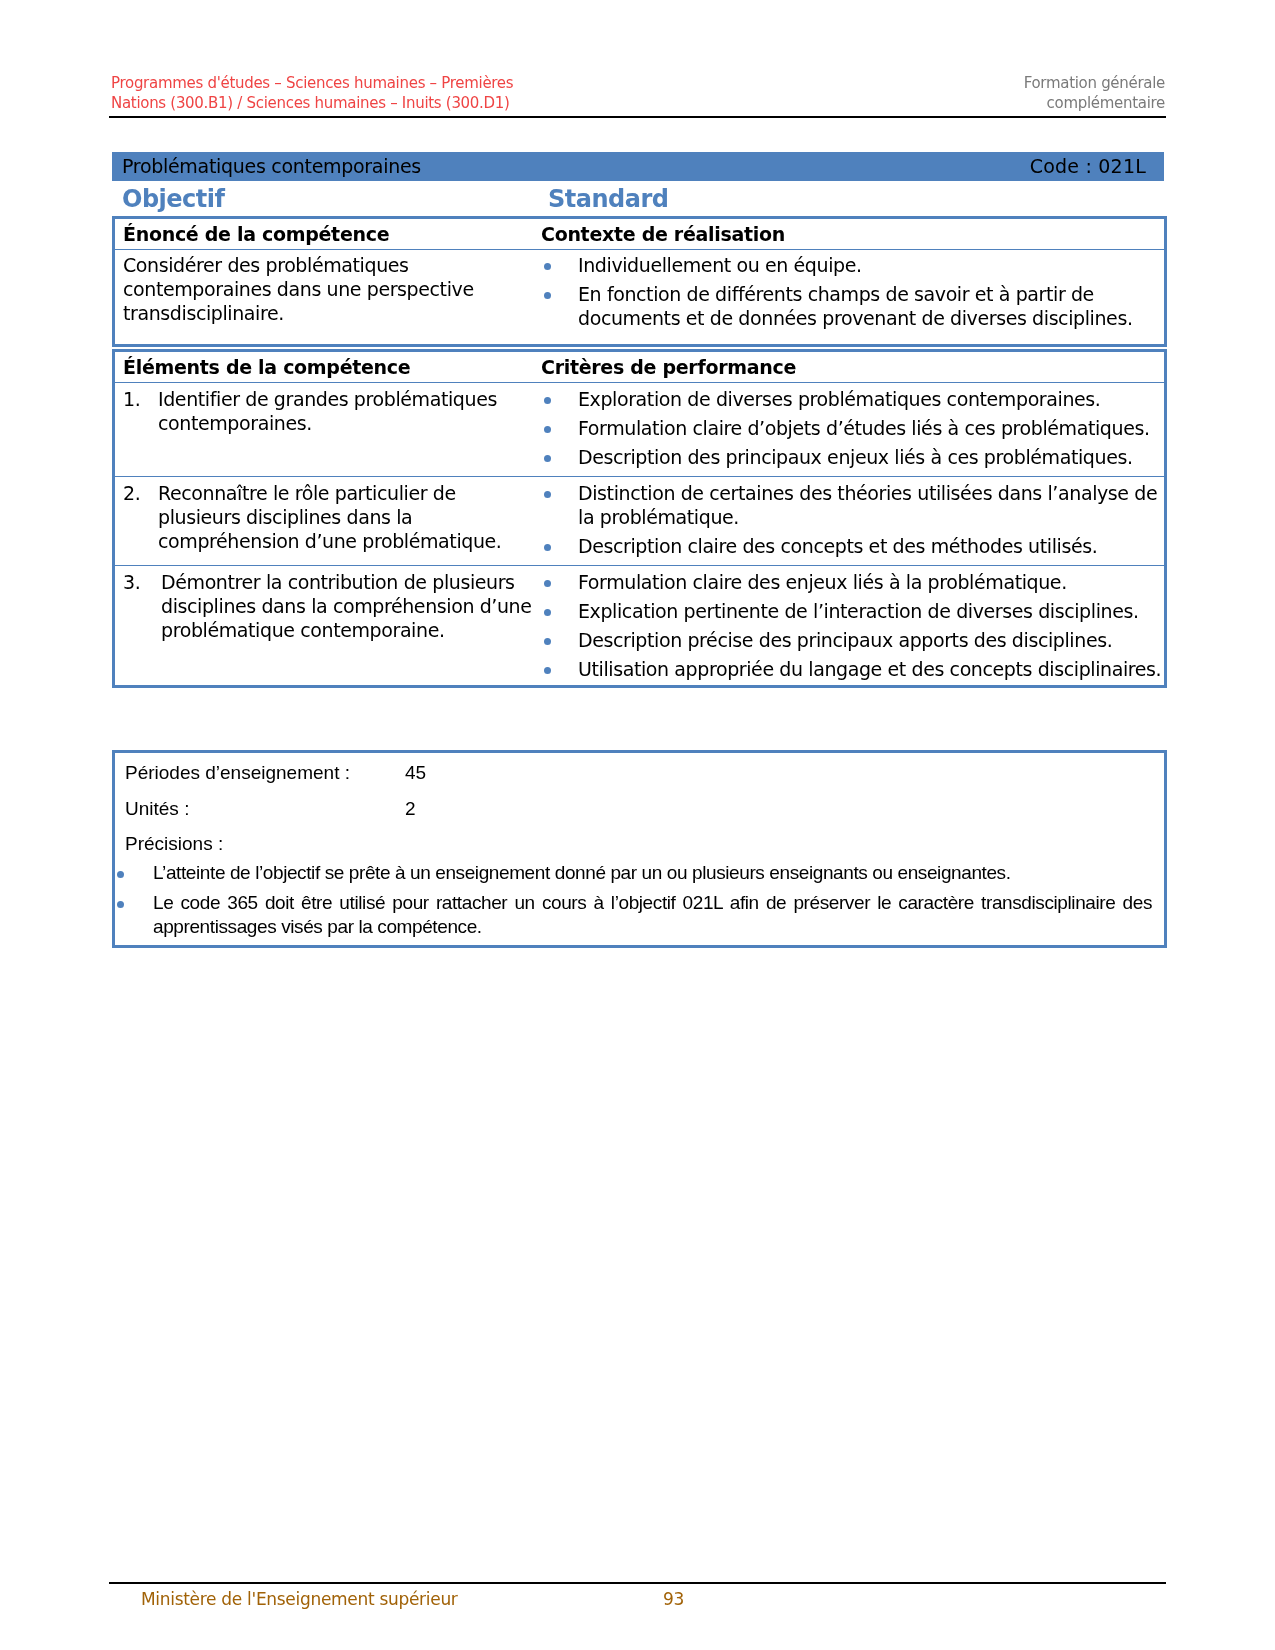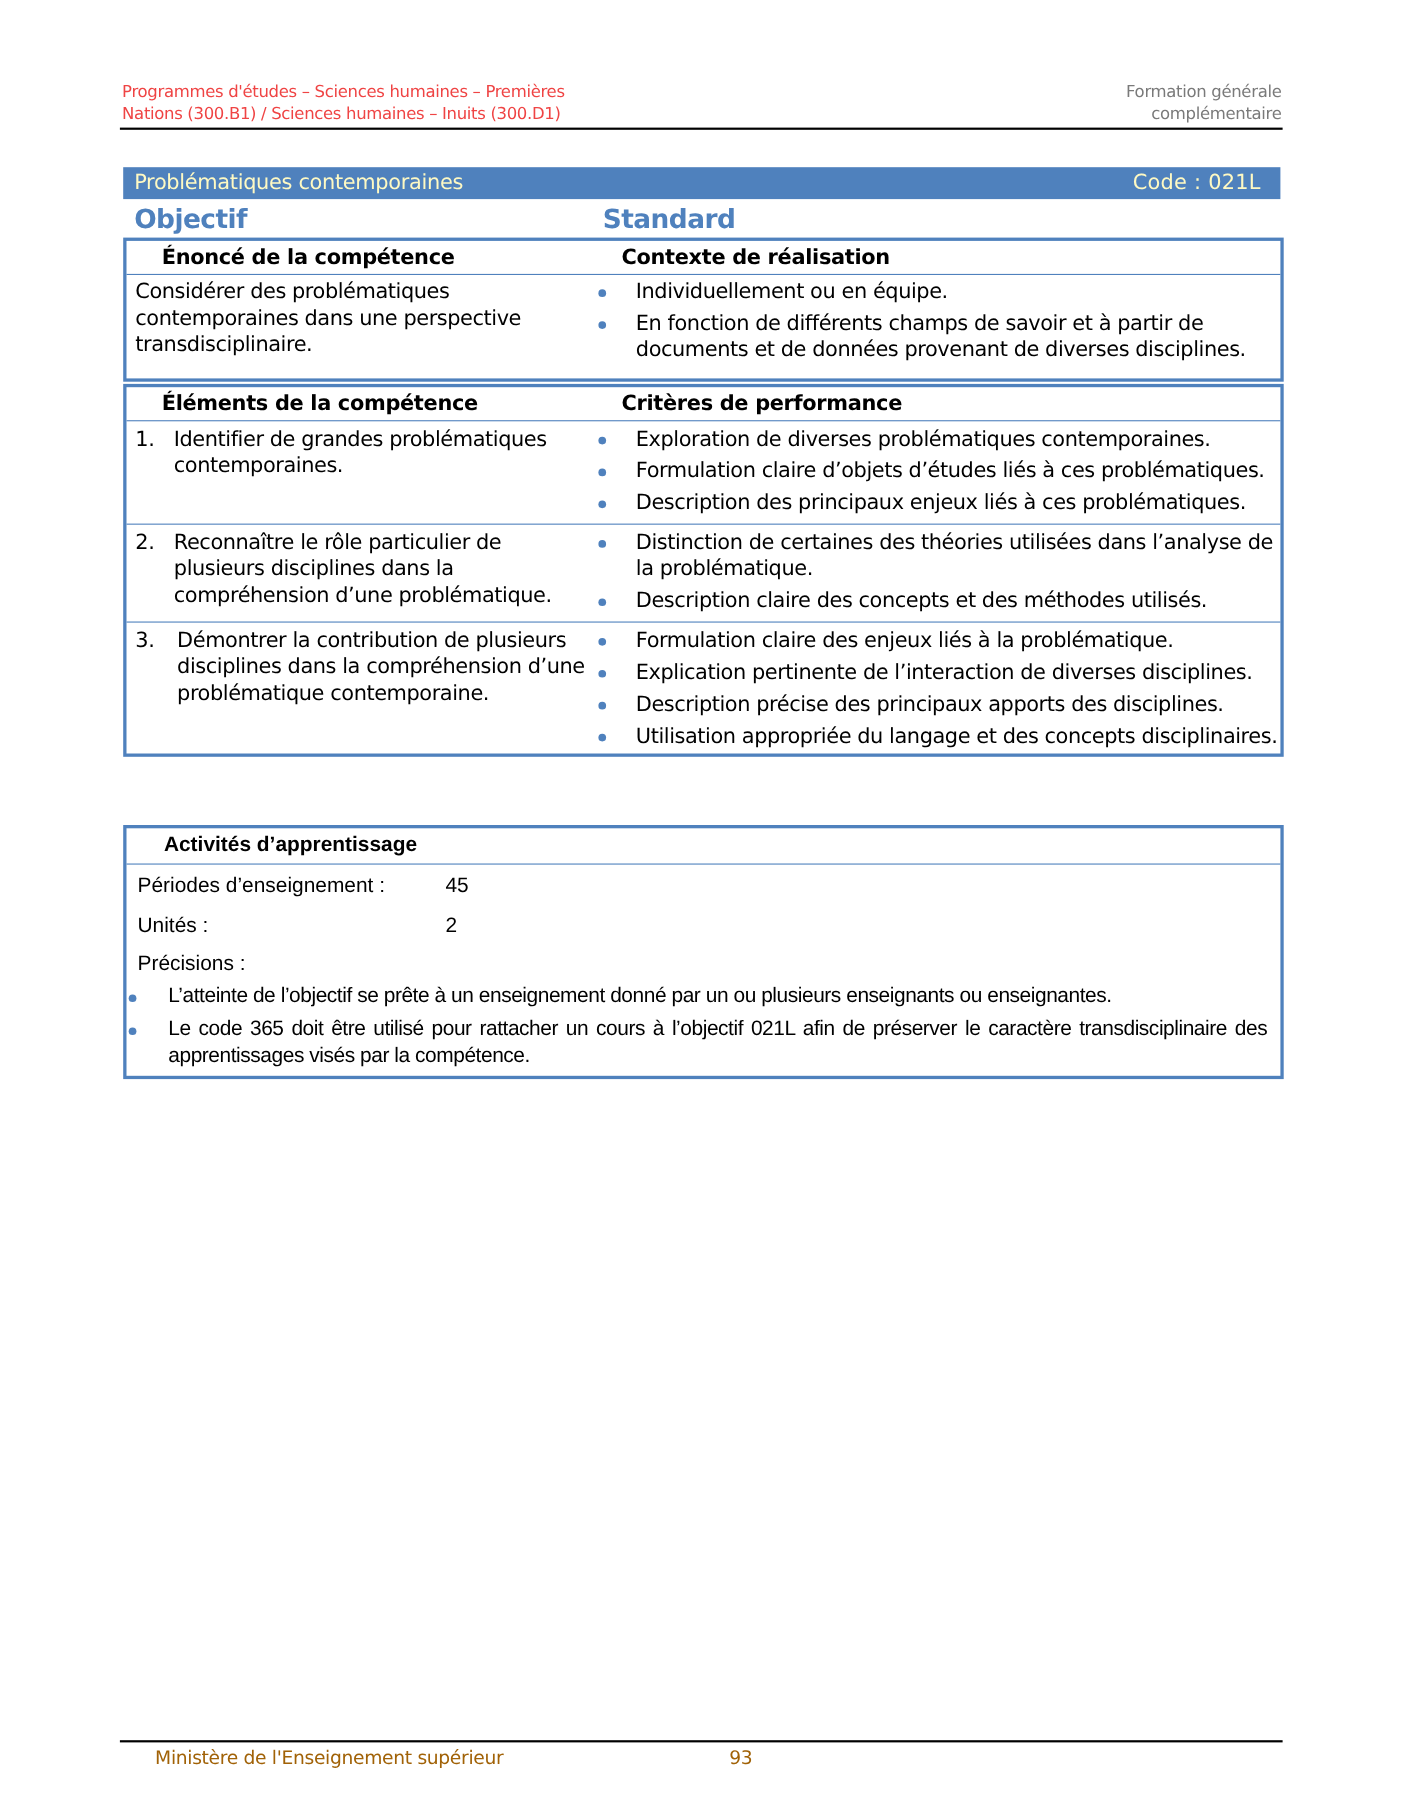--- a/index.html
+++ b/index.html
@@ -1,27 +1,27 @@
 <!DOCTYPE html>
 <html><head>
 <meta charset="utf-8">
 <style>
   html, body { margin:0; padding:0; background:#ffffff; }
   body { width:1275px; height:1650px; position:relative; font-family:"DejaVu Sans", sans-serif; color:#000; overflow:hidden; }
   .page-header { position:absolute; left:111px; top:73px; width:1054px; height:44px; }
   .page-header .left { position:absolute; left:0; top:0; font-size:15px; line-height:20px; color:#ef4444; letter-spacing:-0.3px; }
   .page-header .right { position:absolute; right:0; top:0; font-size:15px; line-height:20px; color:#7a7a7a; text-align:right; letter-spacing:-0.3px; }
   .hrule { position:absolute; left:109px; width:1057px; height:2px; background:#000; }
-  .title-bar { position:absolute; left:112px; top:152px; width:1052px; height:29px; background:#4f81bd; color:#fef9c3; font-size:19px; line-height:29px; }
+  .title-bar { position:absolute; left:112px; top:152px; width:1052px; height:29px; background:#4f81bd; color:#000000; font-size:19px; line-height:29px; }
   .title-bar .t-left { position:absolute; left:10px; top:0; letter-spacing:-0.3px; }
   .title-bar .t-right { position:absolute; right:18px; top:0; letter-spacing:0.2px; }
   .section-heads { position:absolute; left:112px; top:183px; width:1052px; height:32px; }
   .section-heads span { position:absolute; top:0; font-size:24px; font-weight:bold; color:#4f81bd; line-height:32px; letter-spacing:-0.5px; }
   .box { position:absolute; left:112px; width:1049px; border:3px solid #4f81bd; box-sizing:content-box; }
-  .row { display:flex; border-top:1px solid #4f81bd;padding-left:24px; }
+  .row { display:flex; border-top:1px solid #4f81bd; }
   .row:first-child { border-top:none; }
   .col-l { width:426px; padding-left:8px; box-sizing:border-box; }
   .col-r { flex:1; }
   .hdr { font-weight:bold; font-size:19px; line-height:30px; letter-spacing:-0.3px; }
   .txt { font-size:19px; line-height:24px; letter-spacing:-0.4px; }
   .bullets { list-style:none; margin:0; padding:0; }
   .bullets li { position:relative; padding-left:37px; font-size:19px; line-height:24px; letter-spacing:-0.4px; margin-bottom:5px; }
   .bullets li .dot { position:absolute; left:3px; top:10px; width:7px; height:7px; border-radius:50%; background:#4f81bd; }
   .num-item { position:relative; padding-left:35px; font-size:19px; line-height:24px; letter-spacing:-0.4px; padding-right:6px; }
   .num-item .n { position:absolute; left:0; top:0; }
@@ -114,23 +114,20 @@
         <li><span class="dot"></span><span>Formulation claire des enjeux liés à la problématique.</span></li>
         <li><span class="dot"></span><span>Explication pertinente de l’interaction de diverses disciplines.</span></li>
         <li><span class="dot"></span><span>Description précise des principaux apports des disciplines.</span></li>
         <li style="margin-bottom:0;"><span class="dot"></span><span>Utilisation appropriée du langage et des concepts disciplinaires.</span></li>
       </ul>
     </div>
   </div>
 </div>
 
 <div class="box" style="top:750px;">
-  <div class="row">
-    <div class="act-head">Activités d’apprentissage</div>
-  </div>
   <div class="row act-body" style="display:block;">
     <div class="kv">
       <span class="k">Périodes d’enseignement :</span>
       <span>45</span>
     </div>
     <div class="kv">
       <span class="k">Unités :</span>
       <span>2</span>
     </div>
     <div class="prec-label">Précisions :</div>

